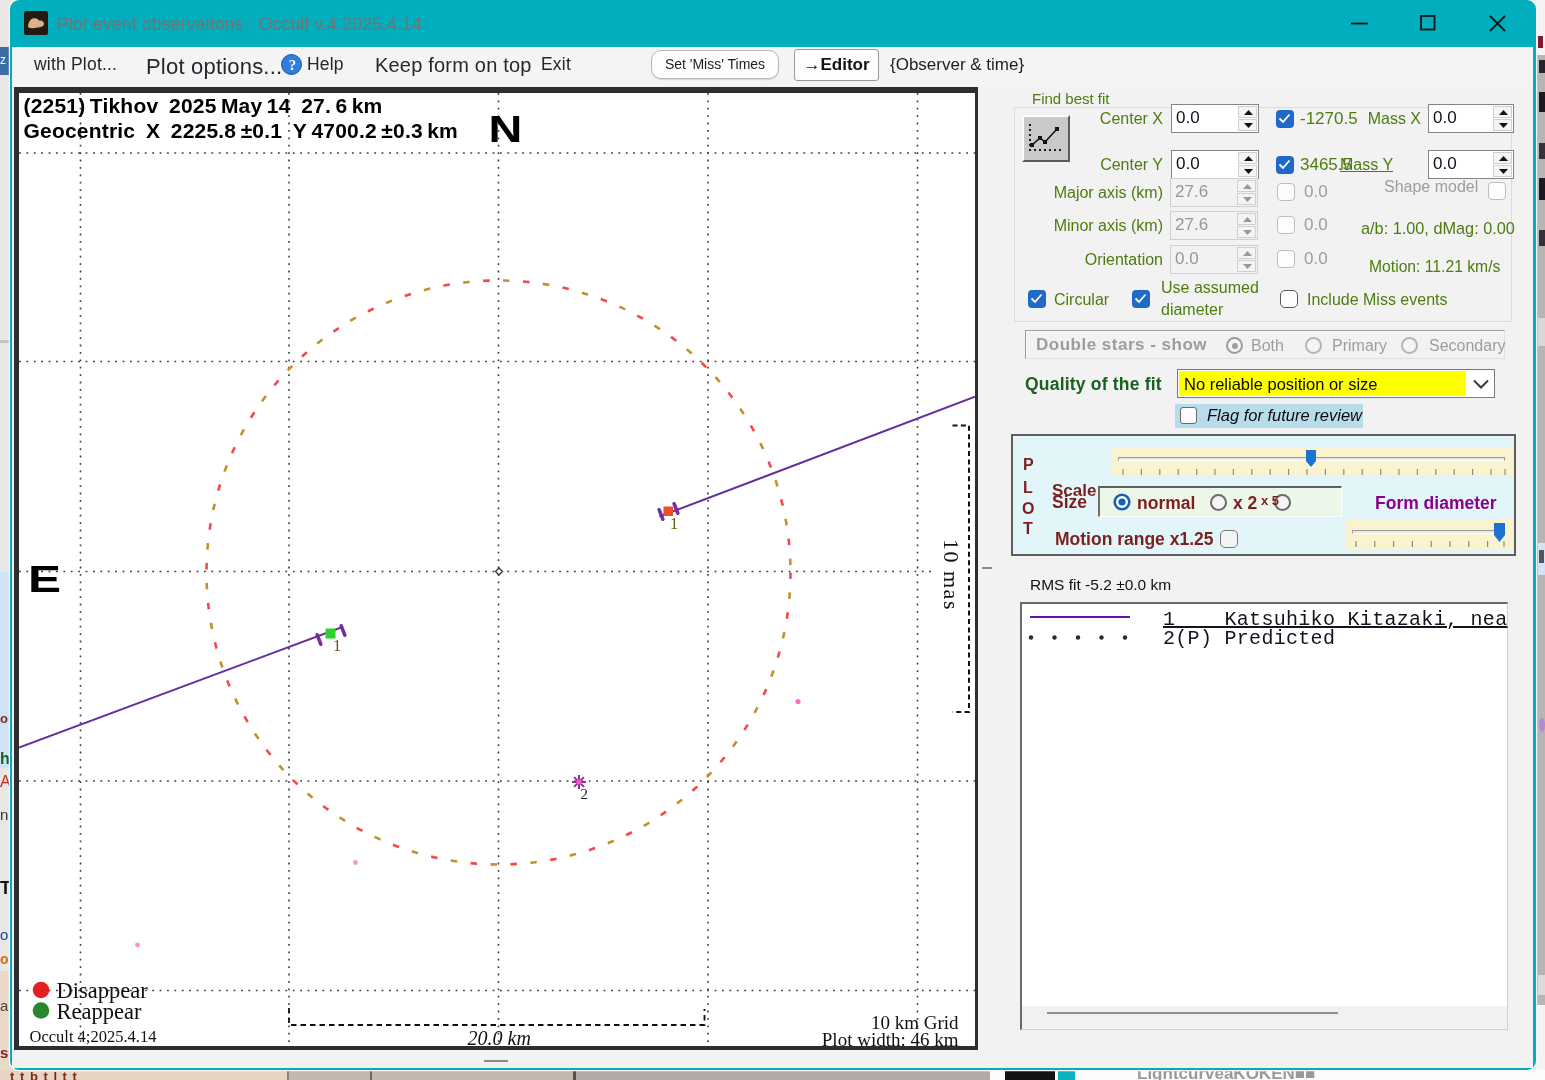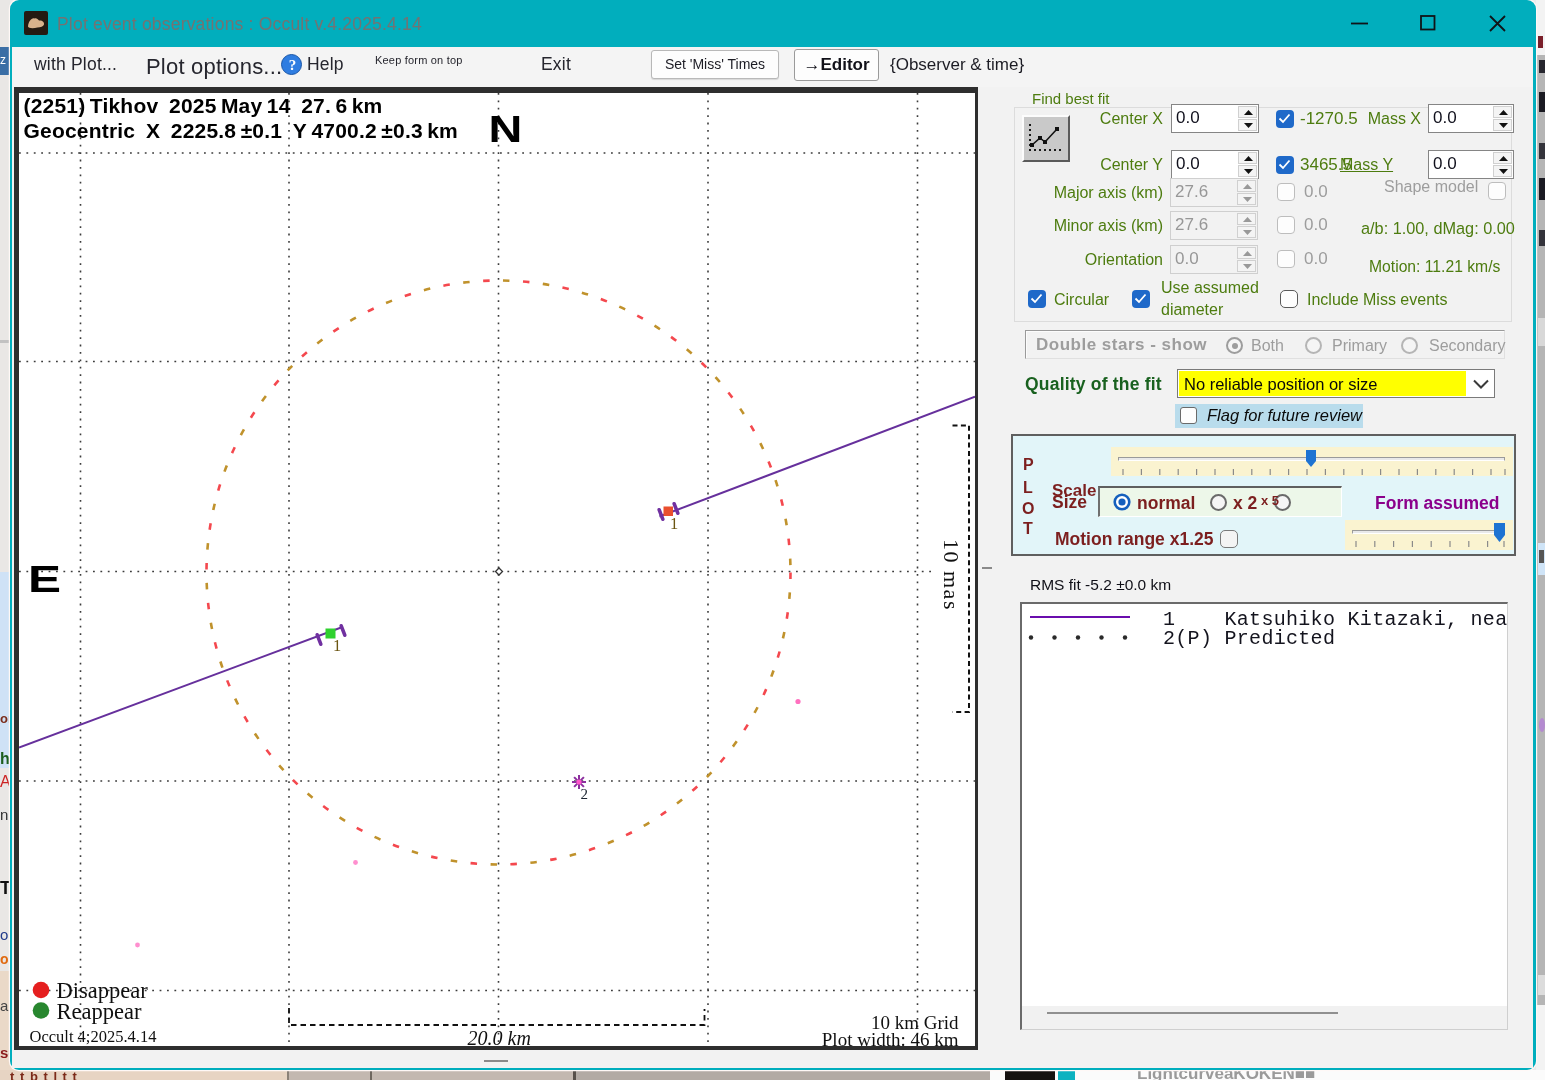--- a/index.html
+++ b/index.html
@@ -85,23 +85,23 @@
   <path d="M150 6 L165 21 M165 6 L150 21" stroke="#101418" stroke-width="1.8"></path>
 </svg>
 
 <div class="abs" style="left:12.2px;top:47px;width:1520.8px;height:40px;background:#f4f4f4;"></div>
 <div class="lbl" style="left:34px;top:54px;color:#26262e;font-size:17.5px;letter-spacing:0.2px;text-align:right;">with Plot...</div>
 <div class="lbl" style="left:146px;top:54px;color:#26262e;font-size:22px;letter-spacing:0.2px;">Plot options...</div>
 <div class="abs" style="left:281px;top:54px;width:21px;height:21px;border-radius:50%;background:#2f7de1;border:1px solid #1a57a8;box-sizing:border-box;">
   <div style="position:absolute;left:0;top:0;width:21px;height:21px;color:#fff;font-size:15px;font-weight:bold;text-align:center;line-height:20px;font-family:'Liberation Serif',serif;">?</div>
 </div>
 <div class="lbl" style="left:307px;top:54px;color:#26262e;font-size:17.5px;letter-spacing:0.2px;">Help</div>
-<div class="lbl" style="left:375px;top:54px;color:#26262e;font-size:11px;letter-spacing:0.2px;">Keep form on top</div>
+<div class="lbl" style="left:375px;top:54px;color:#26262e;font-size:20px;letter-spacing:0.2px;">Keep form on top</div>
 <div class="lbl" style="left:541px;top:54px;color:#26262e;font-size:17.5px;letter-spacing:0.2px;">Exit</div>
-<div class="abs" style="left:651px;top:50px;width:128px;height:29px;background:#fdfdfd;border:1px solid #b8b8b8;border-radius:3px;box-sizing:border-box;box-shadow:0 1px 1px rgba(0,0,0,0.12);">
+<div class="abs" style="left:651px;top:50px;width:128px;height:29px;background:#fdfdfd;border:1px solid #b8b8b8;border-radius:10px;box-sizing:border-box;box-shadow:0 1px 1px rgba(0,0,0,0.12);">
   <div style="position:absolute;width:126px;text-align:center;top:5px;font-size:14px;color:#1c1c24;white-space:nowrap;">Set 'Miss' Times</div>
 </div>
 <div class="abs" style="left:794px;top:49px;width:85px;height:32px;background:#fdfdfd;border:1px solid #9a9a9a;border-radius:3px;box-sizing:border-box;">
   <div style="position:absolute;width:83px;text-align:center;top:5px;font-size:17px;font-weight:bold;color:#101018;white-space:nowrap;">→Editor</div>
 </div>
 <div class="lbl" style="left:890px;top:55px;font-size:17px;color:#1c1c24;">{Observer &amp; time}</div>
 
 <div class="abs" style="left:14px;top:86.5px;width:964px;height:963px;background:#2e2e2e;"></div>
 <div class="abs" style="left:18.5px;top:93px;width:956px;height:953px;background:#fff;"></div>
 <svg class="abs" id="plotsvg" style="left:18.5px;top:93px;" width="956" height="953" viewBox="18.5 93 956 953">
@@ -441,21 +441,21 @@
 <div class="abs" style="left:1098px;top:486px;width:244px;height:31px;background:#edf7e9;border-top:2px solid #5f5f5f;border-left:2px solid #6f6f6f;border-bottom:1px solid #fff;border-right:1px solid #fff;box-sizing:border-box;"></div>
 <svg class="abs" style="left:1113px;top:493px;" width="18" height="18">
     <circle cx="9" cy="9" r="7.3" fill="#fff" stroke="#1560bd" stroke-width="2.6"></circle>
     <circle cx="9" cy="9" r="3.6" fill="#1560bd"></circle>
   </svg>
 <div class="lbl maroon" style="left:1137px;top:493px;font-size:17.5px;">normal</div>
 <div class="radio" style="left:1210px;top:493.5px;"></div>
 <div class="lbl maroon" style="left:1233px;top:493px;font-size:17.5px;">x 2</div>
 <div class="radio" style="left:1274px;top:493.5px;"></div>
 <div class="lbl maroon" style="left:1261px;top:493px;font-size:13px;">x 5</div>
-<div class="lbl" style="left:1375px;top:493px;font-size:17.5px;font-weight:bold;color:#8b008b;">Form assumed</div>
+<div class="lbl" style="left:1375px;top:493px;font-size:17.5px;font-weight:bold;color:#8b008b;">Form diameter</div>
 <div class="lbl maroon" style="left:1055px;top:529px;font-size:17.5px;">Motion range x1.25</div>
 <div class="cb off" style="left:1220px;top:530px;border-radius:5px;border-color:#7a7a7a;background:#f4f4f4;"></div>
 
 <div class="abs" style="left:1345px;top:520px;width:168px;height:30px;background:#faf3d0;"></div>
 <div class="abs" style="left:1352px;top:529.5px;width:153px;height:4px;background:#e9e9e9;border:1px solid #9a9a9a;border-bottom-color:#fff;box-sizing:border-box;"></div>
 <svg class="abs" style="left:1493px;top:522px;" width="13" height="21">
     <path d="M1 1 H12 V13 L6.5 20 L1 13 Z" fill="#1e73d2"></path>
   </svg>
 <svg class="abs" style="left:1352px;top:540px;" width="156" height="8">
   <g stroke="#8a8a8a" stroke-width="1.2">
@@ -468,21 +468,21 @@
       <line x1="116.8" y1="1" x2="116.8" y2="7"></line>
       <line x1="135.6" y1="1" x2="135.6" y2="7"></line>
       <line x1="152" y1="1" x2="152" y2="7"></line>
   </g>
 </svg>
 
 <div class="lbl" style="left:1030px;top:576px;font-size:15.5px;color:#101018;">RMS fit -5.2 ±0.0 km</div>
 
 <div class="abs" style="left:1020px;top:602px;width:488px;height:428px;background:#fff;border-top:2px solid #6a6a6a;border-left:2px solid #6a6a6a;border-right:1px solid #cfcfcf;border-bottom:1px solid #cfcfcf;box-sizing:border-box;"></div>
 <div class="abs" style="left:1030px;top:615.5px;width:100px;height:2.5px;background:#6a0dad;"></div>
-<div class="abs" style="left:1163px;top:608px;font-family:'Liberation Mono',monospace;font-size:20px;letter-spacing:0.3px;color:#14141e;white-space:pre;">1    Katsuhiko Kitazaki, nea</div>
+<div class="abs" style="left:1163px;top:608px;font-family:'Liberation Mono',monospace;font-size:20px;letter-spacing:0.3px;color:#14141e;white-space:pre;text-decoration:underline;">1    Katsuhiko Kitazaki, nea</div>
 <div class="abs" style="left:1163px;top:626.5px;font-family:'Liberation Mono',monospace;font-size:20px;letter-spacing:0.3px;color:#14141e;white-space:pre;">2(P) Predicted</div>
 <svg class="abs" style="left:1028px;top:633px;" width="102" height="9">
   <g fill="#2a2a2a">
       <circle cx="3" cy="4.5" r="2.2"></circle>
       <circle cx="26.5" cy="4.5" r="2.2"></circle>
       <circle cx="50" cy="4.5" r="2.2"></circle>
       <circle cx="73.5" cy="4.5" r="2.2"></circle>
       <circle cx="97" cy="4.5" r="2.2"></circle>
     </g>
 </svg>

